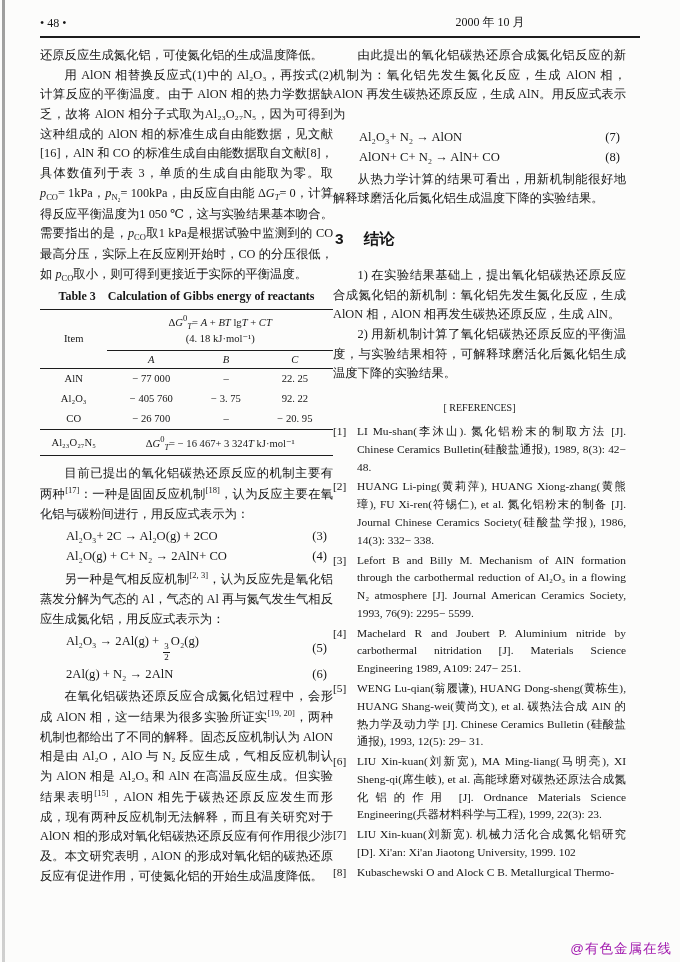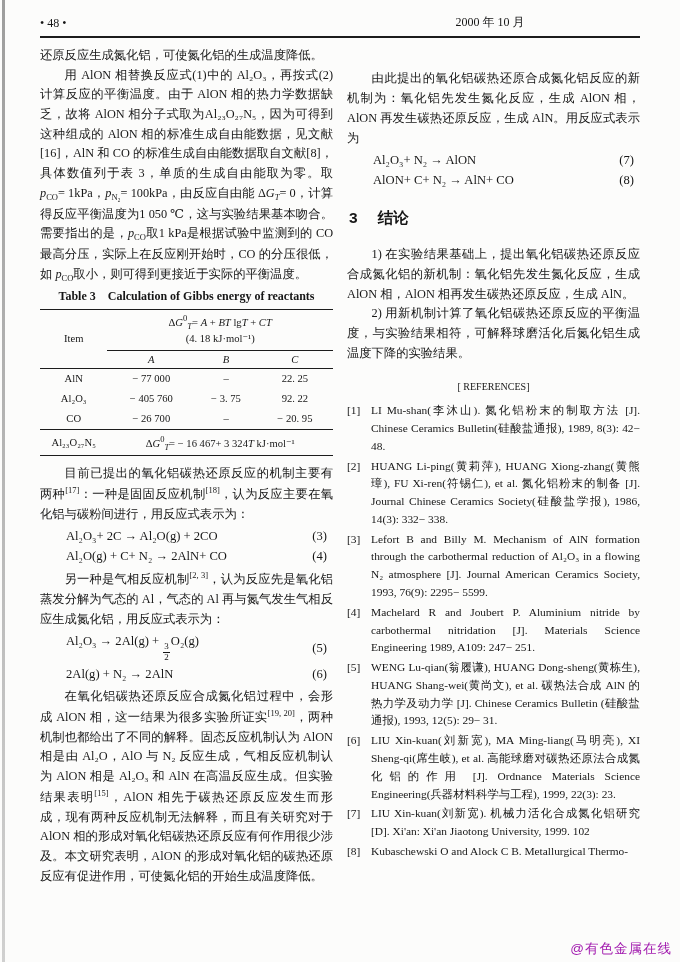--- a/index.html
+++ b/index.html
@@ -19,21 +19,21 @@
     display:flex;align-items:flex-end;
     margin:14px 40px 0 40px;
     padding-bottom:5px;
     border-bottom:2px solid #1c1c1c;
     font-size:12px;
   }
   .pg-header .h-left{flex:1;text-align:left;}
   .pg-header .h-center{flex:2;text-align:center;letter-spacing:2px;}
   .pg-header .h-right{flex:1;text-align:center;}
   
-  .columns{display:flex;gap:14px;padding:8px 40px 0 40px;align-items:center;}
+  .columns{display:flex;padding:8px 40px 0 40px;}
   .col{width:calc(50% - 7px);box-sizing:border-box;}
   .para{
     margin:0;
     font-size:12.3px;
     line-height:1.6;
     text-align:justify;
     text-indent:2em;
   }
   .para.noindent{text-indent:0;}
   sup{font-size:8.5px;}
@@ -177,20 +177,21 @@
 
       <div class="eq">
         <span class="eq-body">Al₂O₃+ N₂ → AlON</span>
         <span class="eq-num">(7)</span>
       </div>
       <div class="eq">
         <span class="eq-body">AlON+ C+ N₂ → AlN+ CO</span>
         <span class="eq-num">(8)</span>
       </div>
 
+      <p class="para">从热力学计算的结果可看出，用新机制能很好地解释球磨活化后氮化铝生成温度下降的实验结果。</p>
 
       <div class="section-heading">
         <span>3</span>
         <span>结论</span>
       </div>
 
       <p class="para">1) 在实验结果基础上，提出氧化铝碳热还原反应合成氮化铝的新机制：氧化铝先发生氮化反应，生成 AlON 相，AlON 相再发生碳热还原反应，生成 AlN。</p>
       <p class="para">2) 用新机制计算了氧化铝碳热还原反应的平衡温度，与实验结果相符，可解释球磨活化后氮化铝生成温度下降的实验结果。</p>
 
       <div class="refs-title">[ REFERENCES]</div>

